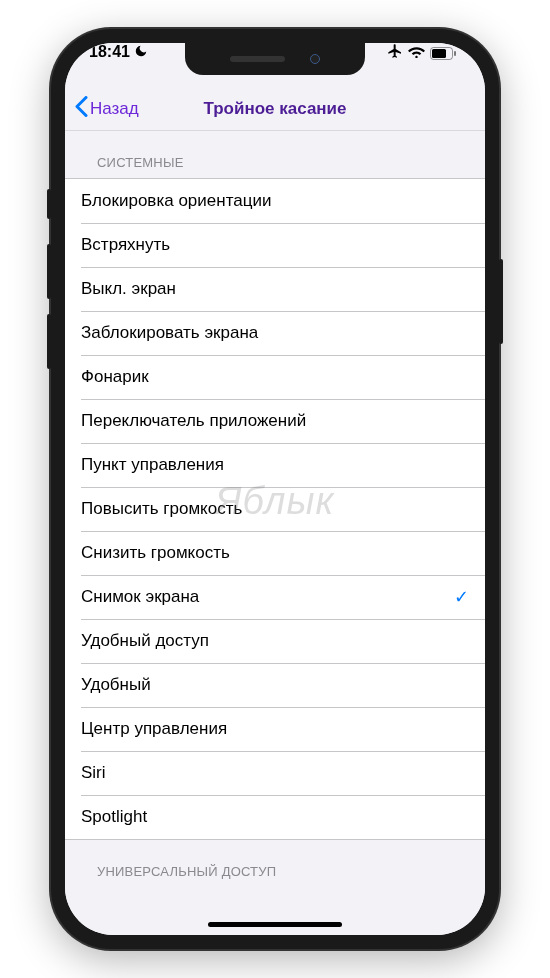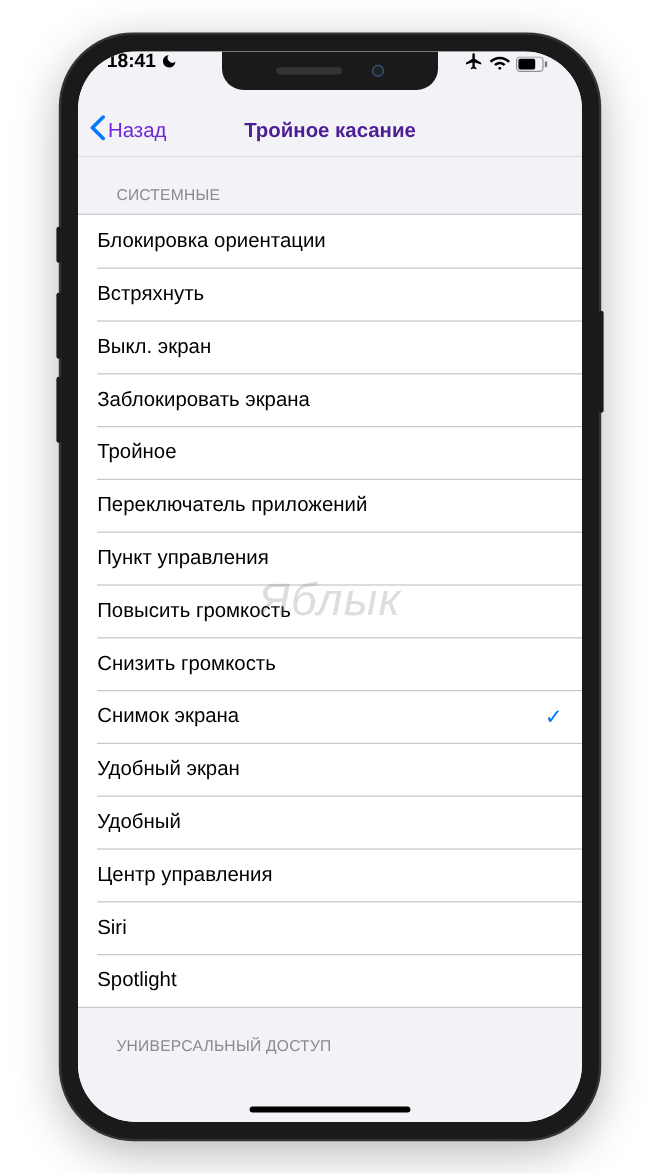--- a/index.html
+++ b/index.html
@@ -231,40 +231,40 @@
         <div class="list-item">
           <span>Встряхнуть</span>
         </div>
         <div class="list-item">
           <span>Выкл. экран</span>
         </div>
         <div class="list-item">
           <span>Заблокировать экрана</span>
         </div>
         <div class="list-item">
-          <span>Тройное</span>
+          <span>Фонарик</span>
         </div>
         <div class="list-item">
           <span>Переключатель приложений</span>
         </div>
         <div class="list-item">
           <span>Пункт управления</span>
         </div>
         <div class="list-item">
           <span>Повысить громкость</span>
         </div>
         <div class="list-item">
           <span>Снизить громкость</span>
         </div>
         <div class="list-item">
           <span>Снимок экрана</span>
           <span class="checkmark">✓</span>
         </div>
         <div class="list-item">
-          <span>Удобный экран</span>
+          <span>Удобный доступ</span>
         </div>
         <div class="list-item">
           <span>Удобный</span>
         </div>
         <div class="list-item">
           <span>Центр управления</span>
         </div>
         <div class="list-item">
           <span>Siri</span>
         </div>

